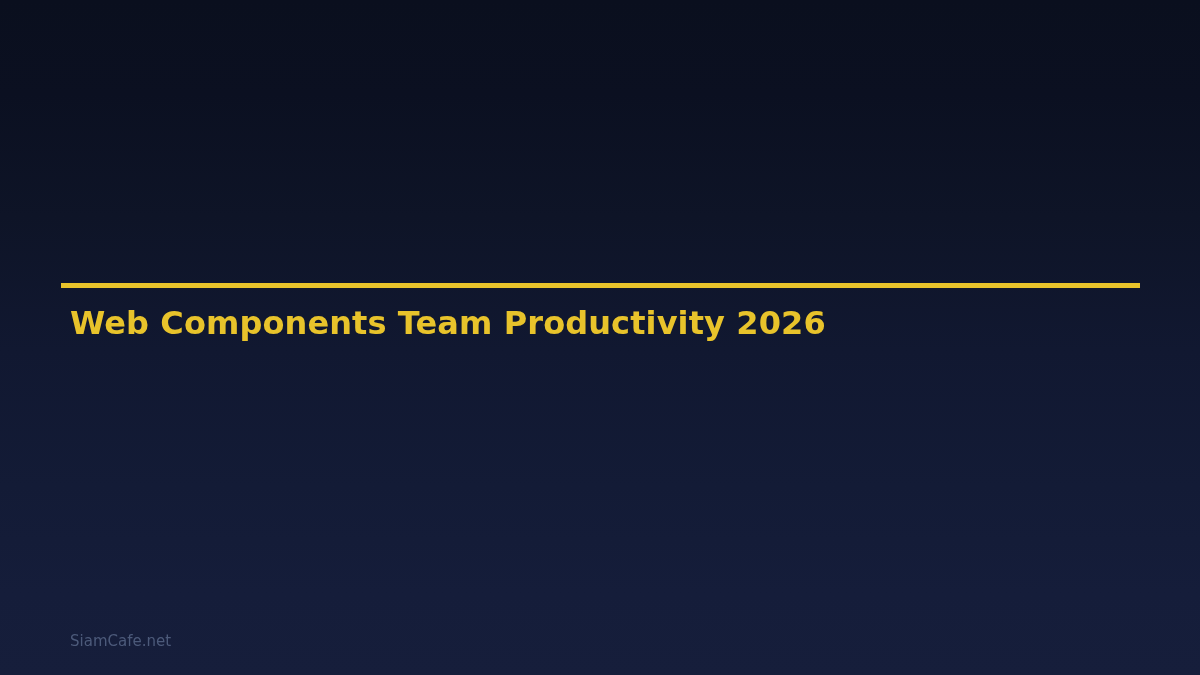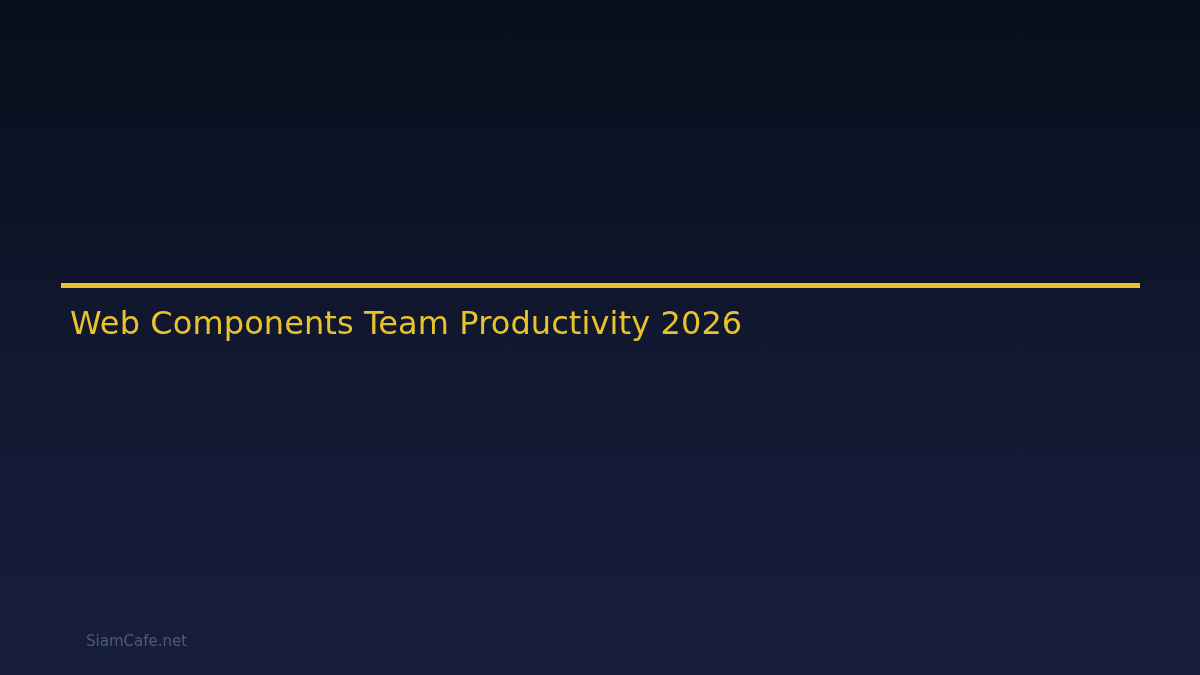--- a/index.html
+++ b/index.html
@@ -49,32 +49,31 @@
 
   .slide-title {
     margin: 0;
     padding: 0;
     position: absolute;
     left: 9px;
     top: 20px;
     white-space: nowrap;
     font-family: "DejaVu Sans", "Liberation Sans", sans-serif;
     font-size: 32px;
-    font-weight: normal;
+    font-weight: bold;
     line-height: 40px;
     letter-spacing: 0.1px;
     color: #e8c32b;
   }
 
   
   .footer {
     position: absolute;
     left: 70px;
     top: 631px;
-    margin-left: 16px;
   }
 
   .footer-text {
     font-family: "DejaVu Sans", "Liberation Sans", sans-serif;
     font-size: 15px;
     font-weight: normal;
     line-height: 19px;
     color: #4c5a7a;
     white-space: nowrap;
   }

